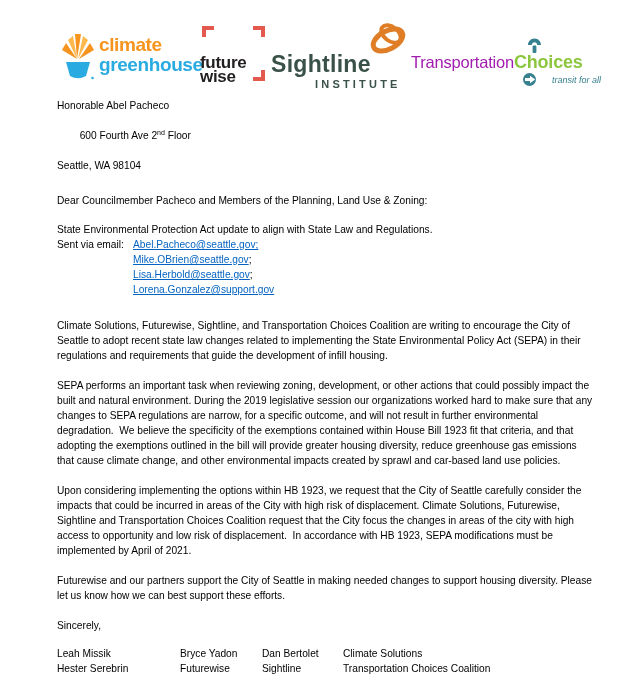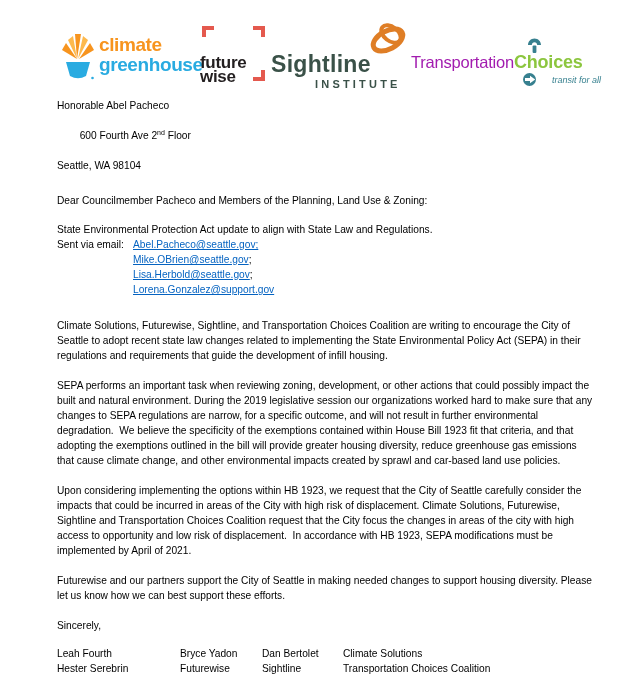--- a/index.html
+++ b/index.html
@@ -173,21 +173,21 @@
     </div>
 
     <div class="para para-1">Climate Solutions, Futurewise, Sightline, and Transportation Choices Coalition are writing to encourage the City of Seattle to adopt recent state law changes related to implementing the State Environmental Policy Act (SEPA) in their regulations and requirements that guide the development of infill housing.</div>
     <div class="para para-2">SEPA performs an important task when reviewing zoning, development, or other actions that could possibly impact the built and natural environment. During the 2019 legislative session our organizations worked hard to make sure that any changes to SEPA regulations are narrow, for a specific outcome, and will not result in further environmental degradation.  We believe the specificity of the exemptions contained within House Bill 1923 fit that criteria, and that adopting the exemptions outlined in the bill will provide greater housing diversity, reduce greenhouse gas emissions that cause climate change, and other environmental impacts created by sprawl and car-based land use policies.</div>
     <div class="para para-3">Upon considering implementing the options within HB 1923, we request that the City of Seattle carefully consider the impacts that could be incurred in areas of the City with high risk of displacement. Climate Solutions, Futurewise, Sightline and Transportation Choices Coalition request that the City focus the changes in areas of the city with high access to opportunity and low risk of displacement.  In accordance with HB 1923, SEPA modifications must be implemented by April of 2021.</div>
     <div class="para para-4">Futurewise and our partners support the City of Seattle in making needed changes to support housing diversity. Please let us know how we can best support these efforts.</div>
 
     <div class="closing">Sincerely,</div>
 
     <div class="sig-grid">
-      <div class="sig-cell">Leah Fourth</div>
+      <div class="sig-cell">Leah Missik</div>
       <div class="sig-cell">Bryce Yadon</div>
       <div class="sig-cell">Dan Bertolet</div>
       <div class="sig-cell">Climate Solutions</div>
       <div class="sig-cell">Hester Serebrin</div>
       <div class="sig-cell">Futurewise</div>
       <div class="sig-cell">Sightline</div>
       <div class="sig-cell">Transportation Choices Coalition</div>
     </div>
 
   </div>

